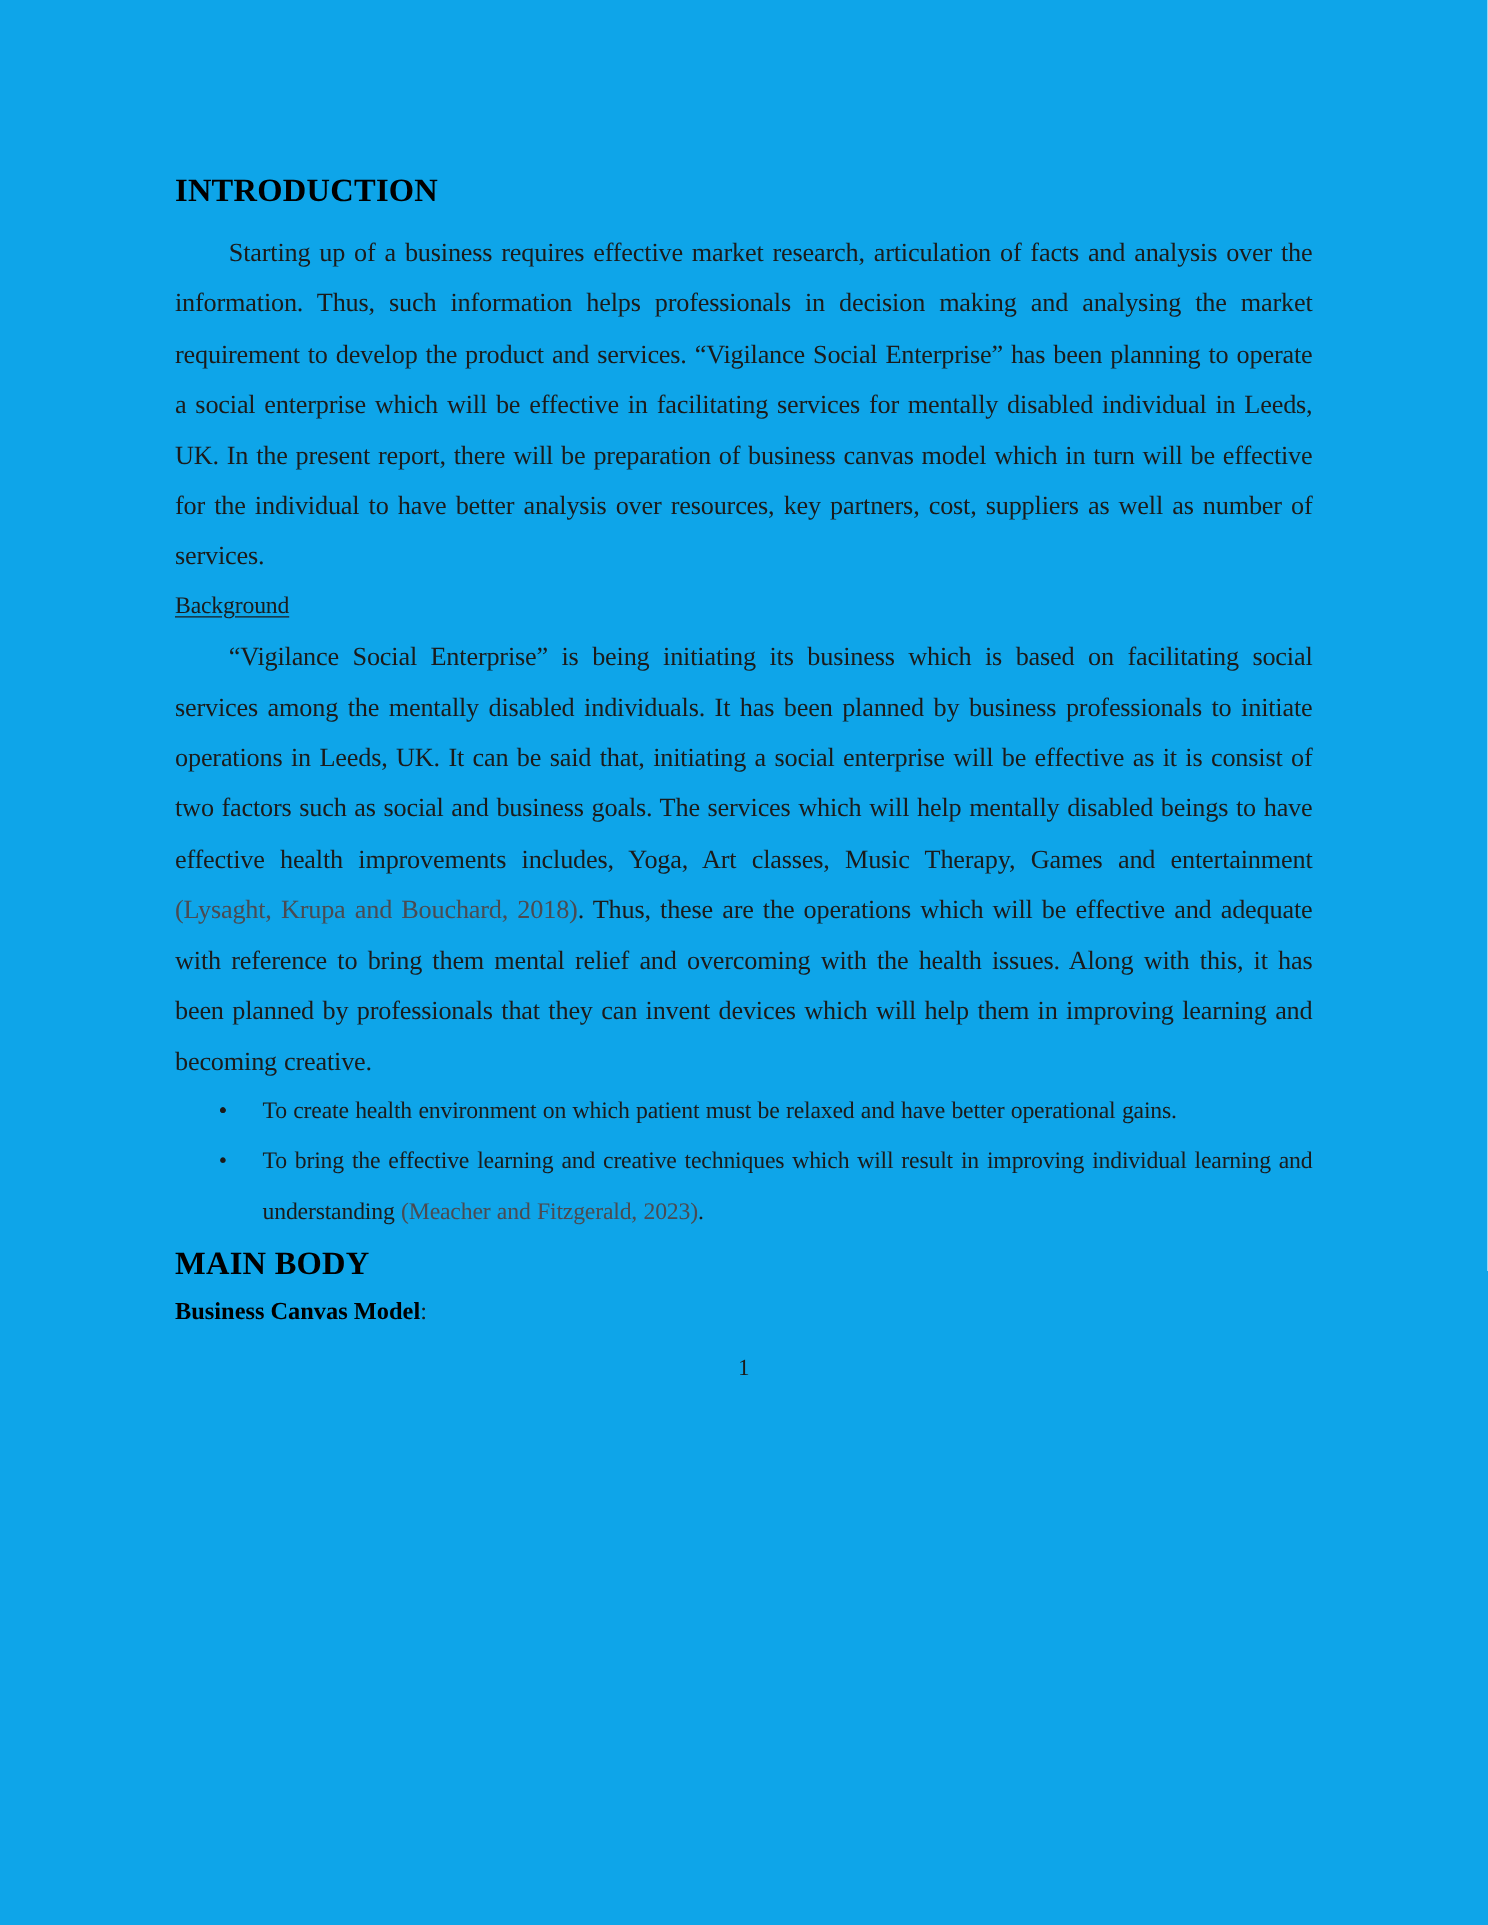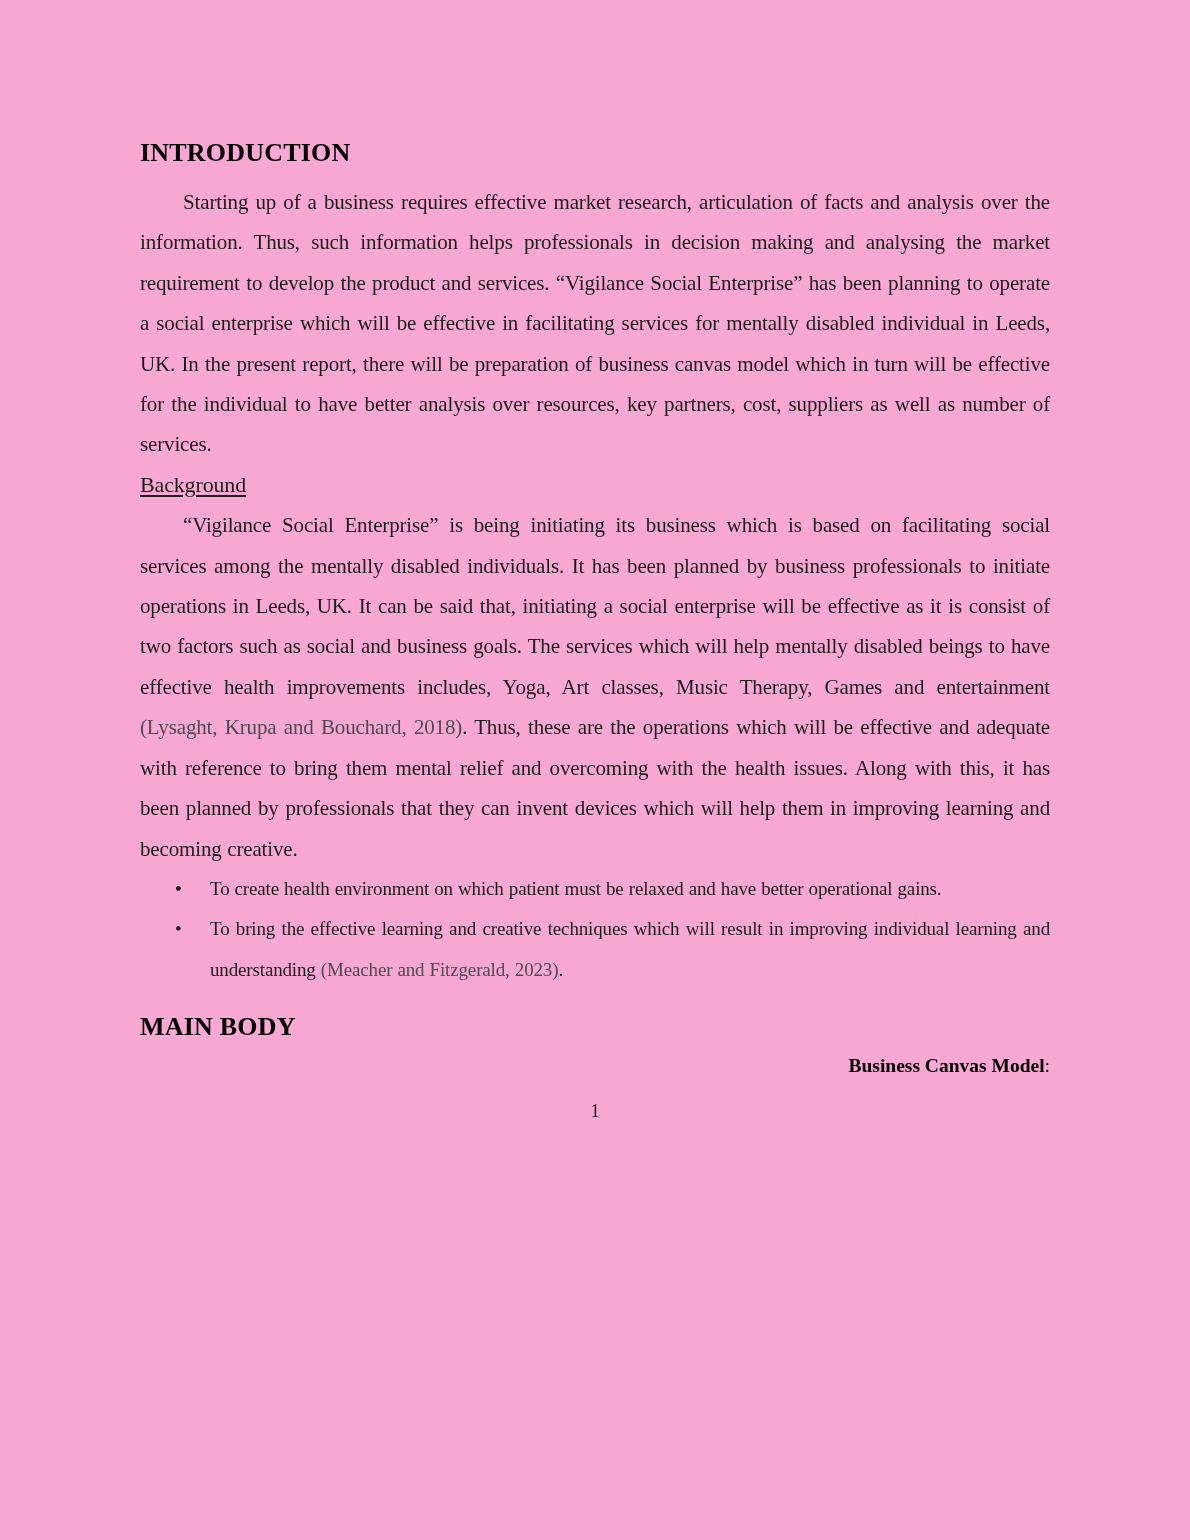--- a/index.html
+++ b/index.html
@@ -4,52 +4,52 @@
 <style>
   html, body {
     margin: 0;
     padding: 0;
     background: #ffffff;
   }
   .page {
     position: relative;
     width: 1190px;
     height: 1540px;
-    background: #f9a8d4;
+    background: #0ea5e9;
     box-sizing: border-box;
     padding: 136px 140px 0 140px;
     font-family: "Liberation Serif", "DejaVu Serif", serif;
     color: #1b1b1b;
     overflow: hidden;
   }
   .doc-title {
     font-size: 26px;
     font-weight: bold;
     color: #000000;
     margin: 0 0 12px 0;
     line-height: 34px;
     letter-spacing: 0.2px;
   }
   .doc-title.spaced {
-    margin-top: 20px;
+    margin-top: 4px;
     margin-bottom: 0;
   }
   .body-text {
     font-size: 21px;
     line-height: 40.4px;
     letter-spacing: -0.15px;
     text-align: justify;
     margin: 0;
     word-spacing: 0.5px;
   }
   .indent {
     text-indent: 43px;
   }
   .subheading {
-    font-size: 22px;
+    font-size: 19px;
     line-height: 40.4px;
     letter-spacing: -0.15px;
     font-weight: normal;
     margin: 0;
     text-decoration: underline;
     text-underline-offset: 3px;
   }
   .citation {
     color: #4b4b51;
   }
@@ -71,21 +71,20 @@
     position: absolute;
     left: 35px;
     top: 0;
     font-size: 19px;
   }
   .bold-heading {
     font-size: 19.5px;
     line-height: 40.4px;
     margin: 2px 0 0 0;
     font-weight: normal;
-    text-align: right;
   }
   .bold-heading .bold-part {
     font-weight: bold;
     color: #000000;
   }
   .page-number {
     text-align: center;
     font-size: 18.5px;
     line-height: 28px;
     margin-top: 10px;

